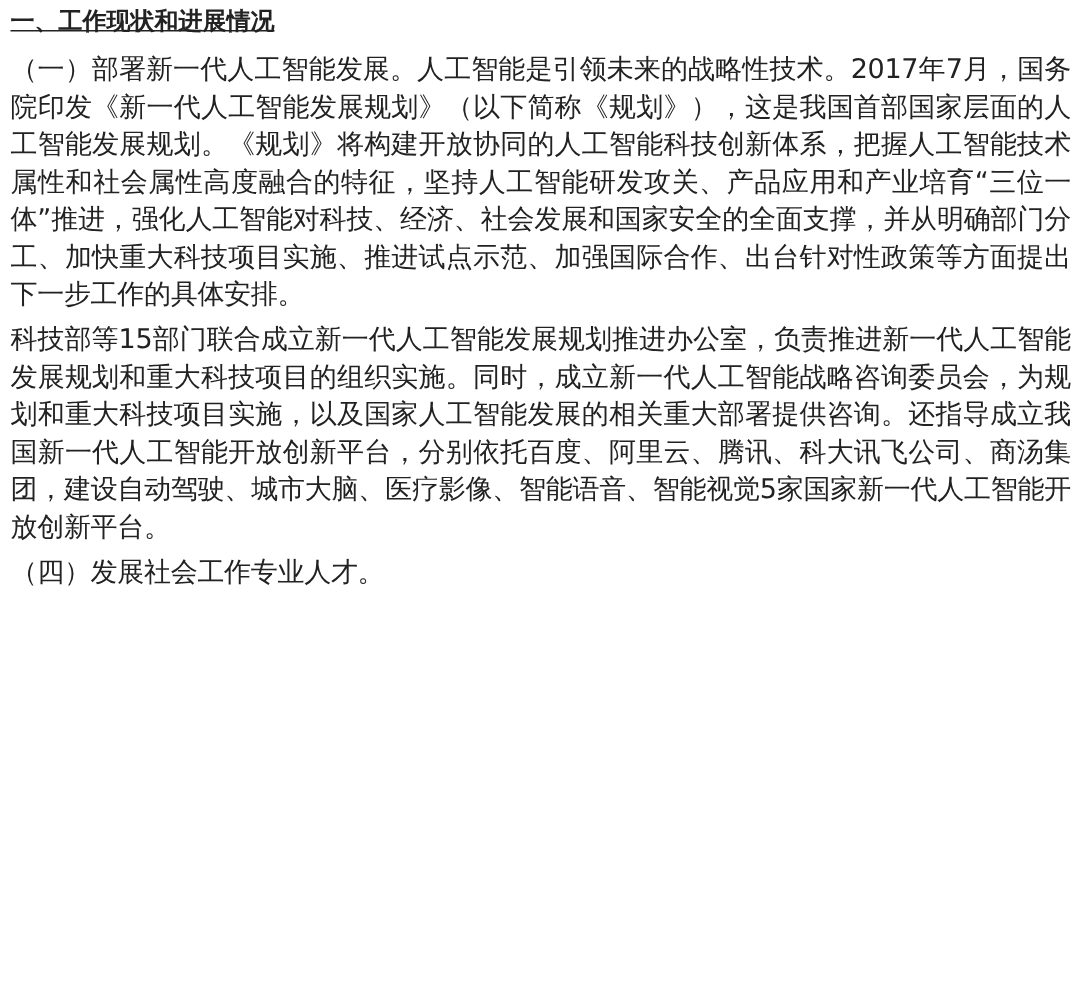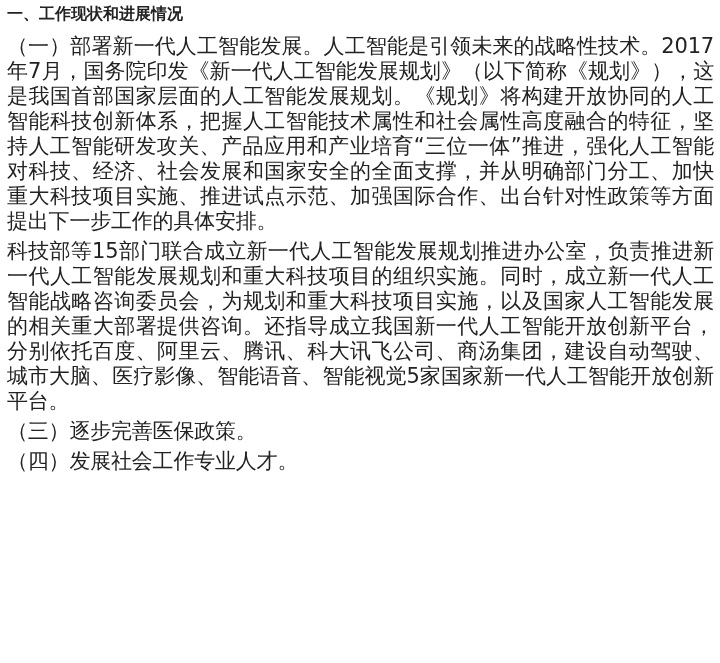--- a/index.html
+++ b/index.html
@@ -4,29 +4,28 @@
 <style>
   html, body { margin: 0; padding: 0; background: #ffffff; }
   body {
     width: 720px; height: 663px; overflow: hidden;
     font-family: "DejaVu Sans", "Liberation Sans", sans-serif;
     color: #222222;
   }
   .doc { padding: 1px 6px 0 7px; box-sizing: border-box; width: 720px; }
   .heading {
     font-weight: bold; font-size: 16px; line-height: 25px;
-    margin: 0 0 8px 0; letter-spacing: 0;
+    margin: 0 0 8px 0; letter-spacing: 0; text-decoration: underline;
   }
   .para {
-    font-size: 21px; line-height: 25px; margin: 0 0 5px 0;
+    font-size: 18px; line-height: 25px; margin: 0 0 5px 0;
     text-align: justify; letter-spacing: -0.2px;
   }
 </style>
 </head>
 <body>
 
 <div class="doc">
   <div class="heading">一、工作现状和进展情况</div>
   <p class="para">（一）部署新一代人工智能发展。人工智能是引领未来的战略性技术。2017年7月，国务院印发《新一代人工智能发展规划》（以下简称《规划》），这是我国首部国家层面的人工智能发展规划。《规划》将构建开放协同的人工智能科技创新体系，把握人工智能技术属性和社会属性高度融合的特征，坚持人工智能研发攻关、产品应用和产业培育“三位一体”推进，强化人工智能对科技、经济、社会发展和国家安全的全面支撑，并从明确部门分工、加快重大科技项目实施、推进试点示范、加强国际合作、出台针对性政策等方面提出下一步工作的具体安排。</p>
   <p class="para">科技部等15部门联合成立新一代人工智能发展规划推进办公室，负责推进新一代人工智能发展规划和重大科技项目的组织实施。同时，成立新一代人工智能战略咨询委员会，为规划和重大科技项目实施，以及国家人工智能发展的相关重大部署提供咨询。还指导成立我国新一代人工智能开放创新平台，分别依托百度、阿里云、腾讯、科大讯飞公司、商汤集团，建设自动驾驶、城市大脑、医疗影像、智能语音、智能视觉5家国家新一代人工智能开放创新平台。</p>
-  <p class="para">（三）逐步完善医保政策。</p>
   <p class="para">（四）发展社会工作专业人才。</p>
 </div>
 
 </body></html>

